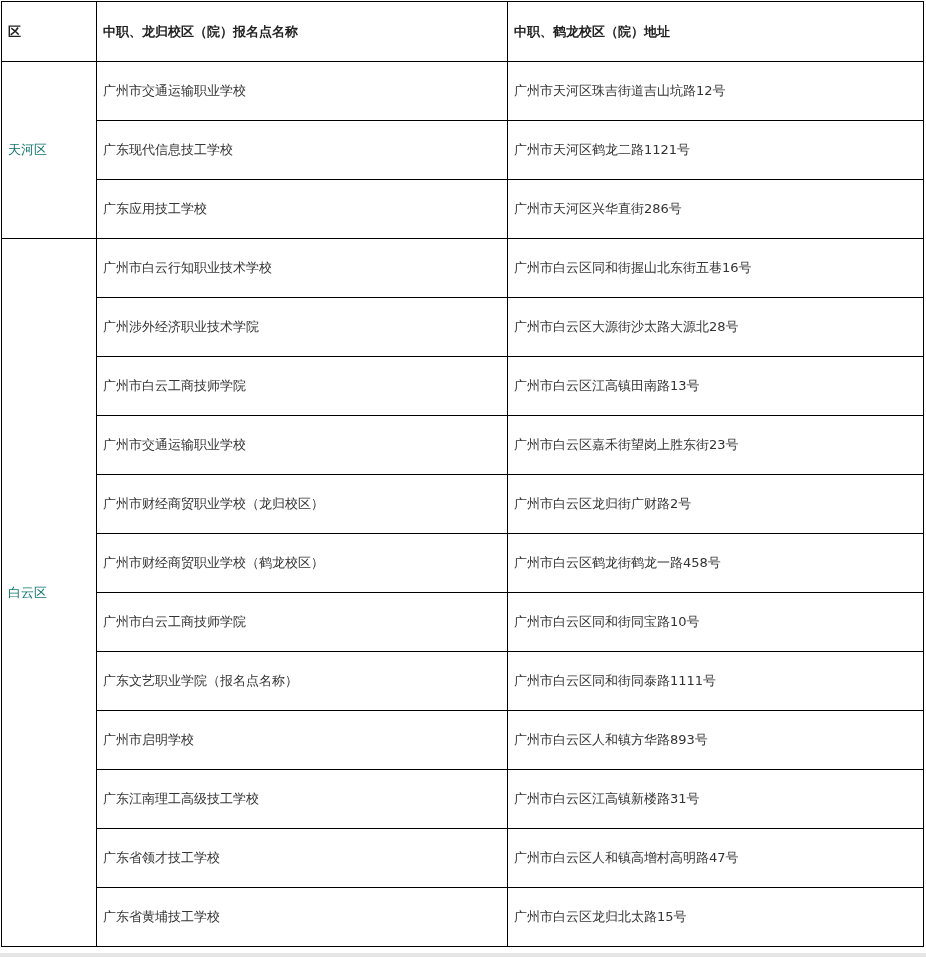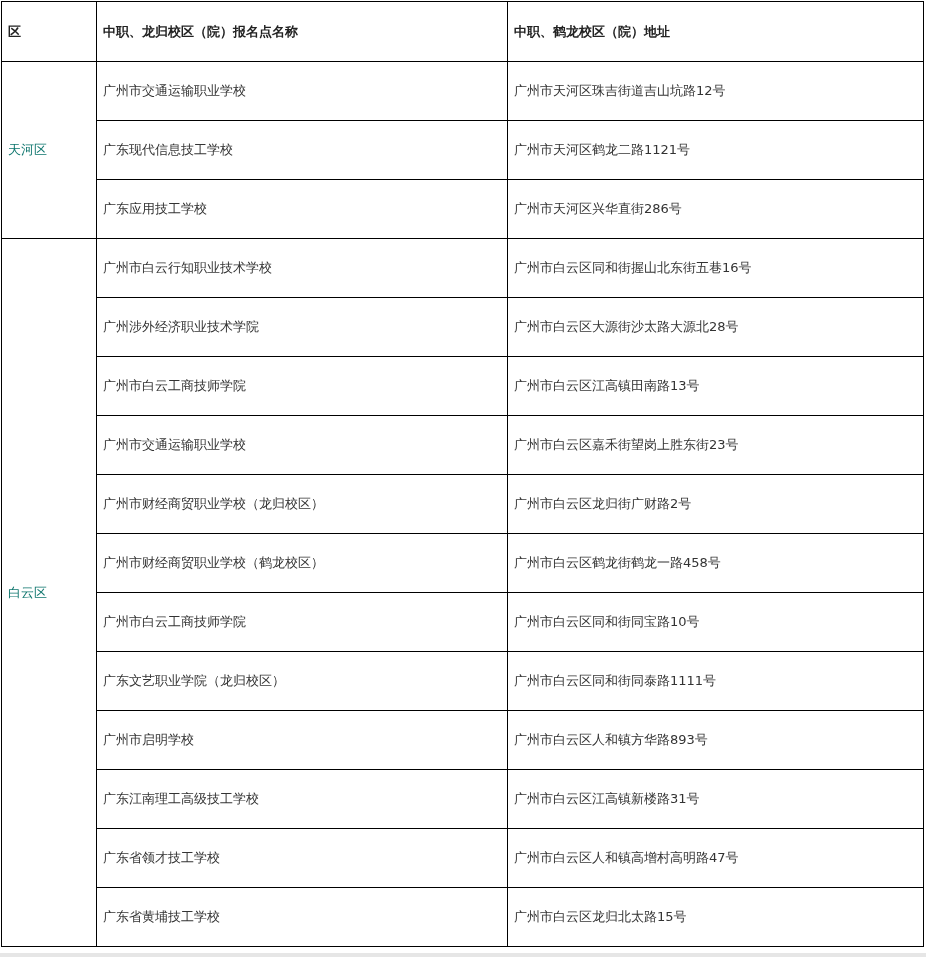--- a/index.html
+++ b/index.html
@@ -113,21 +113,21 @@
       </tr>
       <tr>
         <td>广州市财经商贸职业学校（鹤龙校区）</td>
         <td>广州市白云区鹤龙街鹤龙一路458号</td>
       </tr>
       <tr>
         <td>广州市白云工商技师学院</td>
         <td>广州市白云区同和街同宝路10号</td>
       </tr>
       <tr>
-        <td>广东文艺职业学院（龙归校区）</td>
+        <td>广东文艺职业学院（报名点名称）</td>
         <td>广州市白云区同和街同泰路1111号</td>
       </tr>
       <tr>
         <td>广州市启明学校</td>
         <td>广州市白云区人和镇方华路893号</td>
       </tr>
       <tr>
         <td>广东江南理工高级技工学校</td>
         <td>广州市白云区江高镇新楼路31号</td>
       </tr>

